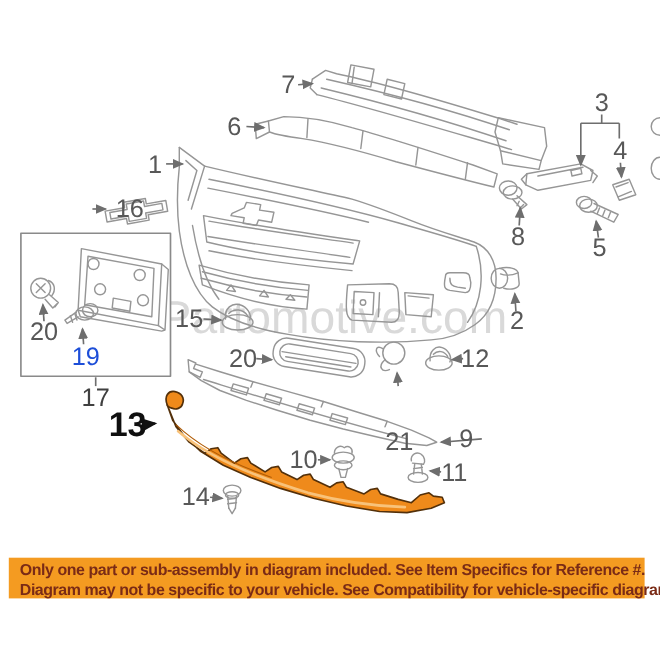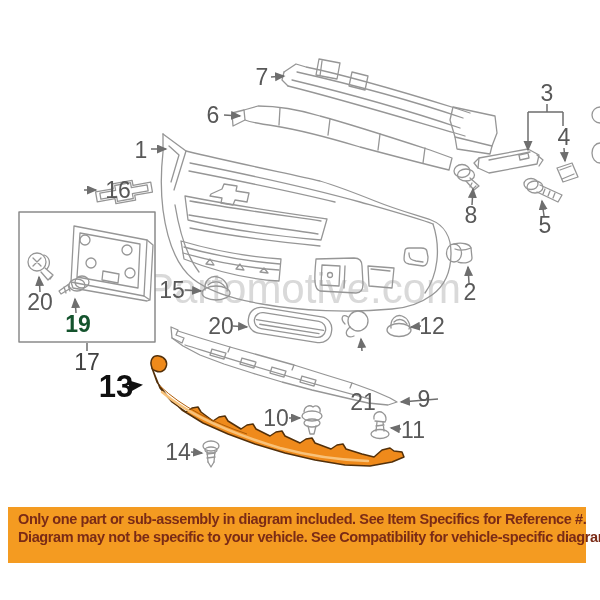--- a/index.html
+++ b/index.html
@@ -3,21 +3,21 @@
 <meta charset="utf-8">
 <style>
   html,body{margin:0;padding:0;background:#fff;}
   .stage{position:relative;width:600px;height:600px;background:#ffffff;overflow:hidden;
          font-family:"Liberation Sans",sans-serif;}
   .art{position:absolute;left:0;top:0;}
   #callouts{position:absolute;left:0;top:0;width:600px;height:505px;pointer-events:none;}
   .callout{position:absolute;transform:translate(-50%,-50%);
            font-family:"Liberation Sans",sans-serif;font-size:23px;color:#585858;line-height:1;}
   .callout.hl{font-weight:bold;color:#0f0f0f;font-size:31px;}
-  .banner{position:absolute;left:8px;top:507px;width:578px;height:56px;box-sizing:border-box;
+  .banner{position:absolute;left:8px;top:507px;width:578px;height:37px;box-sizing:border-box;
           background:#F49B21;color:#7A2B16;font-weight:bold;font-size:14.5px;letter-spacing:-0.4px;
           padding:4px 10px;line-height:17.5px;white-space:nowrap;text-align:right;}
 </style>
 </head>
 <body>
 
 <div class="stage">
 
 <svg class="art" width="600" height="600" viewBox="0 0 600 600">
   <defs>
@@ -238,21 +238,21 @@
       <div class="callout" style="left: 424px; top: 399px; color: rgb(88, 88, 88);">9</div>
       <div class="callout" style="left: 276px; top: 418px; color: rgb(88, 88, 88);">10</div>
       <div class="callout" style="left: 413px; top: 430px; color: rgb(88, 88, 88);">11</div>
       <div class="callout" style="left: 432px; top: 326px; color: rgb(88, 88, 88);">12</div>
       <div class="callout hl" style="left: 116px; top: 386px;">13</div>
       <div class="callout" style="left: 178px; top: 452px; color: rgb(88, 88, 88);">14</div>
       <div class="callout" style="left: 172px; top: 290px; color: rgb(88, 88, 88);">15</div>
       <div class="callout" style="left: 70px; top: 190px; color: rgb(88, 88, 88); margin-left: 48px;">16</div>
       <div class="callout" style="left: 87px; top: 362px; color: #404040;">17</div>
       <div class="callout" style="left: 40px; top: 302px; color: rgb(88, 88, 88);">20</div>
-      <div class="callout" style="left: 78px; top: 324px; color: #14532d; font-weight: bold;">19</div>
+      <div class="callout" style="left: 78px; top: 324px; color: #1d4ed8;">19</div>
       <div class="callout" style="left: 221px; top: 326px; color: rgb(88, 88, 88);">20</div>
       <div class="callout" style="left: 363px; top: 362px; color: rgb(88, 88, 88); margin-top: 40px;">21</div>
     </div>
 
 <div class="banner" style="background: rgb(244, 155, 33); color: rgb(122, 43, 22);">
   <div>Only one part or sub-assembly in diagram included. See Item Specifics for Reference #.</div>
   <div>Diagram may not be specific to your vehicle. See Compatibility for vehicle-specific diagrams.</div>
 </div>
 
 </div>

